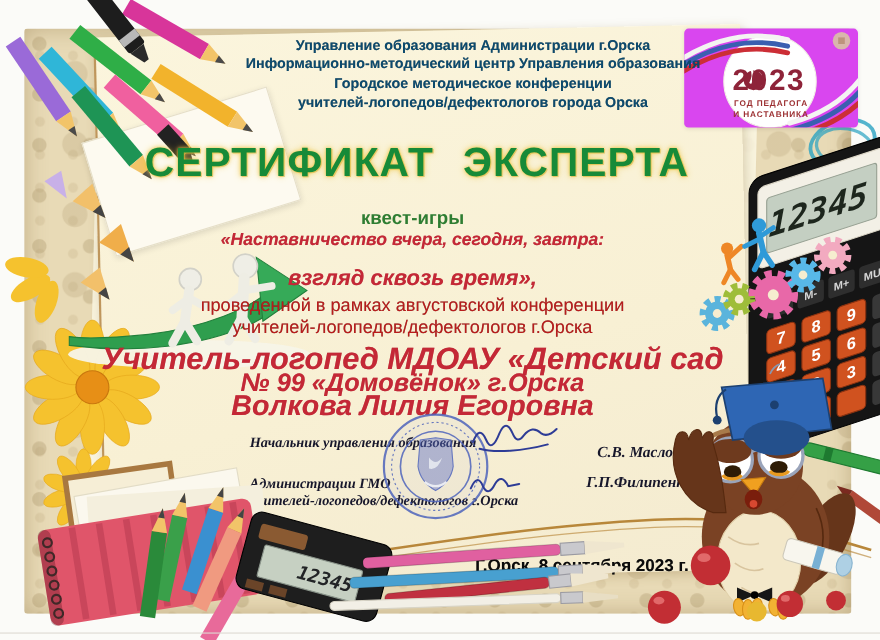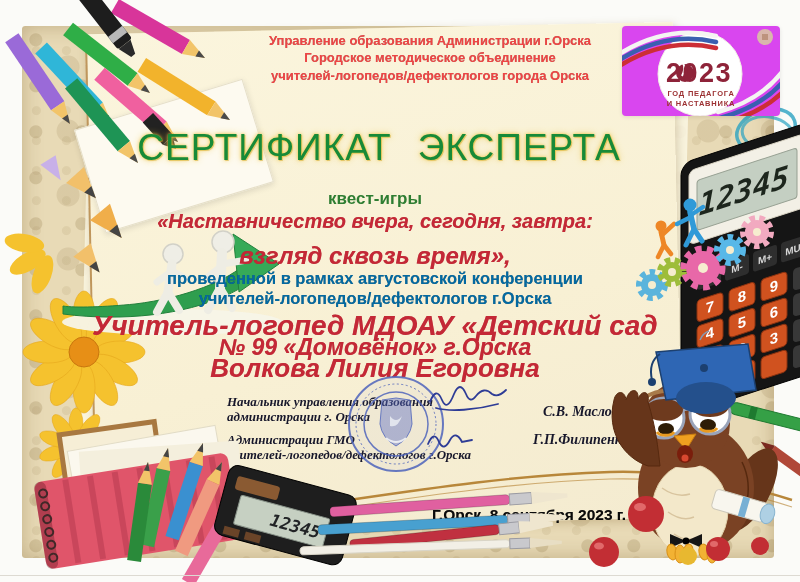--- a/index.html
+++ b/index.html
@@ -14,27 +14,27 @@
   radial-gradient(circle at 72% 64%, rgba(168,146,102,.22) 0 11px, transparent 12px),
   radial-gradient(circle at 48% 82%, rgba(192,172,130,.26) 0 4px, transparent 5px);
  background-size:46px 46px,64px 64px,30px 30px;
  box-shadow:inset 0 0 20px rgba(118,90,40,.35)}
 .sheet2{left:84px;top:44px;width:600px;height:468px;background:#fbf6e2;transform:rotate(1.4deg);opacity:.9}
 .paper{left:90px;top:28px;width:588px;height:496px;transform:rotate(-1.2deg);
  background:linear-gradient(165deg,#fbf5dd 0%,#f8f0d4 60%,#f4ebd0 100%);
  border-left:2px solid #bf965c;box-shadow:2px 3px 10px rgba(130,100,45,.28)}
 .sheetTL{left:86px;top:102px;width:176px;height:108px;background:#fdfaf0;transform:rotate(-17deg);box-shadow:0 2px 6px rgba(0,0,0,.12);border:1px solid #e6dfc8}
 .header{left:130px;top:32px;width:600px;text-align:center}
-.hline{font-size:13px;font-weight:bold;color:#ef4444;line-height:17.3px;white-space:nowrap;text-shadow:0 0 .4px rgba(0,0,0,.4)}
-.title{left:0;top:127px;width:758px;text-align:center;font-size:37px;font-weight:normal;color:#178a38;letter-spacing:1px;word-spacing:15px;white-space:nowrap;
+.hline{font-size:13px;font-weight:bold;color:#0c4a6e;line-height:17.3px;white-space:nowrap;text-shadow:0 0 .4px rgba(0,0,0,.4)}
+.title{left:0;top:127px;width:758px;text-align:center;font-size:37px;font-weight:bold;color:#178a38;letter-spacing:1px;word-spacing:15px;white-space:nowrap;
  text-shadow:0 0 3px rgba(238,198,64,.95),0 0 7px rgba(238,198,64,.65),1px 1px 0 rgba(200,160,40,.5)}
 .col{left:5px;width:740px;text-align:center;white-space:nowrap}
 .green{color:#2e7d32;font-weight:bold}
 .red{color:#c42836;font-weight:bold;font-style:italic;text-shadow:0 0 .5px rgba(160,20,40,.5)}
-.blk{color:#0369a1;font-weight:bold;text-shadow:0 0 .4px rgba(0,0,0,.4)}
+.blk{color:#b91c1c;font-weight:normal;text-shadow:0 0 .4px rgba(0,0,0,.4)}
 .sig{font-family:"Liberation Serif",serif;font-weight:bold;font-style:italic;color:#17172b;white-space:nowrap}
 .date{left:432px;top:506px;font-size:15.5px;font-weight:bold;color:#0b0b0b;white-space:nowrap;text-shadow:0 0 .4px rgba(0,0,0,.4)}
 .logo{left:622px;top:26px;width:158px;height:90px;background:#d946ef;border-radius:4px;box-shadow:0 1px 4px rgba(0,0,0,.1);overflow:hidden}
 .scanline{left:0;right:0;bottom:6px;height:1px;background:#dddad2}
 </style>
 </head>
 <body>
 
 <div class="page">
 
@@ -278,37 +278,37 @@
       <text x="79" y="80" text-anchor="middle" font-size="7.5" font-weight="bold" letter-spacing=".8" fill="#9c3032">И НАСТАВНИКА</text>
       <g transform="translate(143,11)" opacity=".85">
         <circle r="8" fill="#d9caa0"></circle>
           <path d="M-3,-3 h6 v6 h-6 z" fill="#b8a26a"></path>
       </g>
     </svg>
   </div>
 
   <div class="abs header">
     <div class="hline">Управление образования Администрации г.Орска</div>
-    <div class="hline">Городское методическое объединение</div>
+    <div class="hline">Информационно-методический центр Управления образования</div>
+    <div class="hline">Городское методическое конференции</div>
     <div class="hline">учителей-логопедов/дефектологов города Орска</div>
   </div>
 
   <div class="abs title">СЕРТИФИКАТ ЭКСПЕРТА</div>
 
   <div class="abs col green" style="top:189px;font-size:17px">квест-игры</div>
-  <div class="abs col red" style="top:210px;font-size:20px">«Наставничество вчера, сегодня, завтра:</div>
-  <div class="abs col red" style="top:242px;font-size:24px">взгляд сквозь время»,</div>
+  <div class="abs col red" style="top:210px;font-size:16px">«Наставничество вчера, сегодня, завтра:</div>
+  <div class="abs col red" style="top:242px;font-size:20px">взгляд сквозь время»,</div>
   <div class="abs col blk" style="top:269px;font-size:16.5px">проведенной в рамках августовской конференции</div>
   <div class="abs col blk" style="top:289px;font-size:16.5px">учителей-логопедов/дефектологов г.Орска</div>
   <div class="abs col red" style="top:310px;font-size:28px">Учитель-логопед МДОАУ «Детский сад</div>
   <div class="abs col red" style="top:334px;font-size:23px">№ 99 «Домовёнок» г.Орска</div>
   <div class="abs col red" style="top:353px;font-size:26px">Волкова Лилия Егоровна</div>
 
   <div class="abs sig" style="left:227px;top:394px;font-size:13px">Начальник управления образования</div>
-  <div class="abs sig" style="left:227px;top:409px;font-size:13px">администрации г. Орска</div>
   <div class="abs sig" style="left:543px;top:404px;font-size:14px">С.В. Маслова</div>
   <div class="abs sig" style="left:227px;top:432px;font-size:13px">Администрации ГМО</div>
   <div class="abs sig" style="left:227px;top:447px;font-size:13px">учителей-логопедов/дефектологов г.Орска</div>
   <div class="abs sig" style="left:533px;top:432px;font-size:14px">Г.П.Филипенко</div>
 
   <div class="abs date">Г.Орск, 8 сентября 2023 г.</div>
 
   <svg class="layer" width="800" height="582">
     <g opacity=".85">
       <circle cx="396" cy="424" r="47" stroke="#4e64bc" stroke-width="2" fill="rgba(100,120,210,.06)"></circle>

